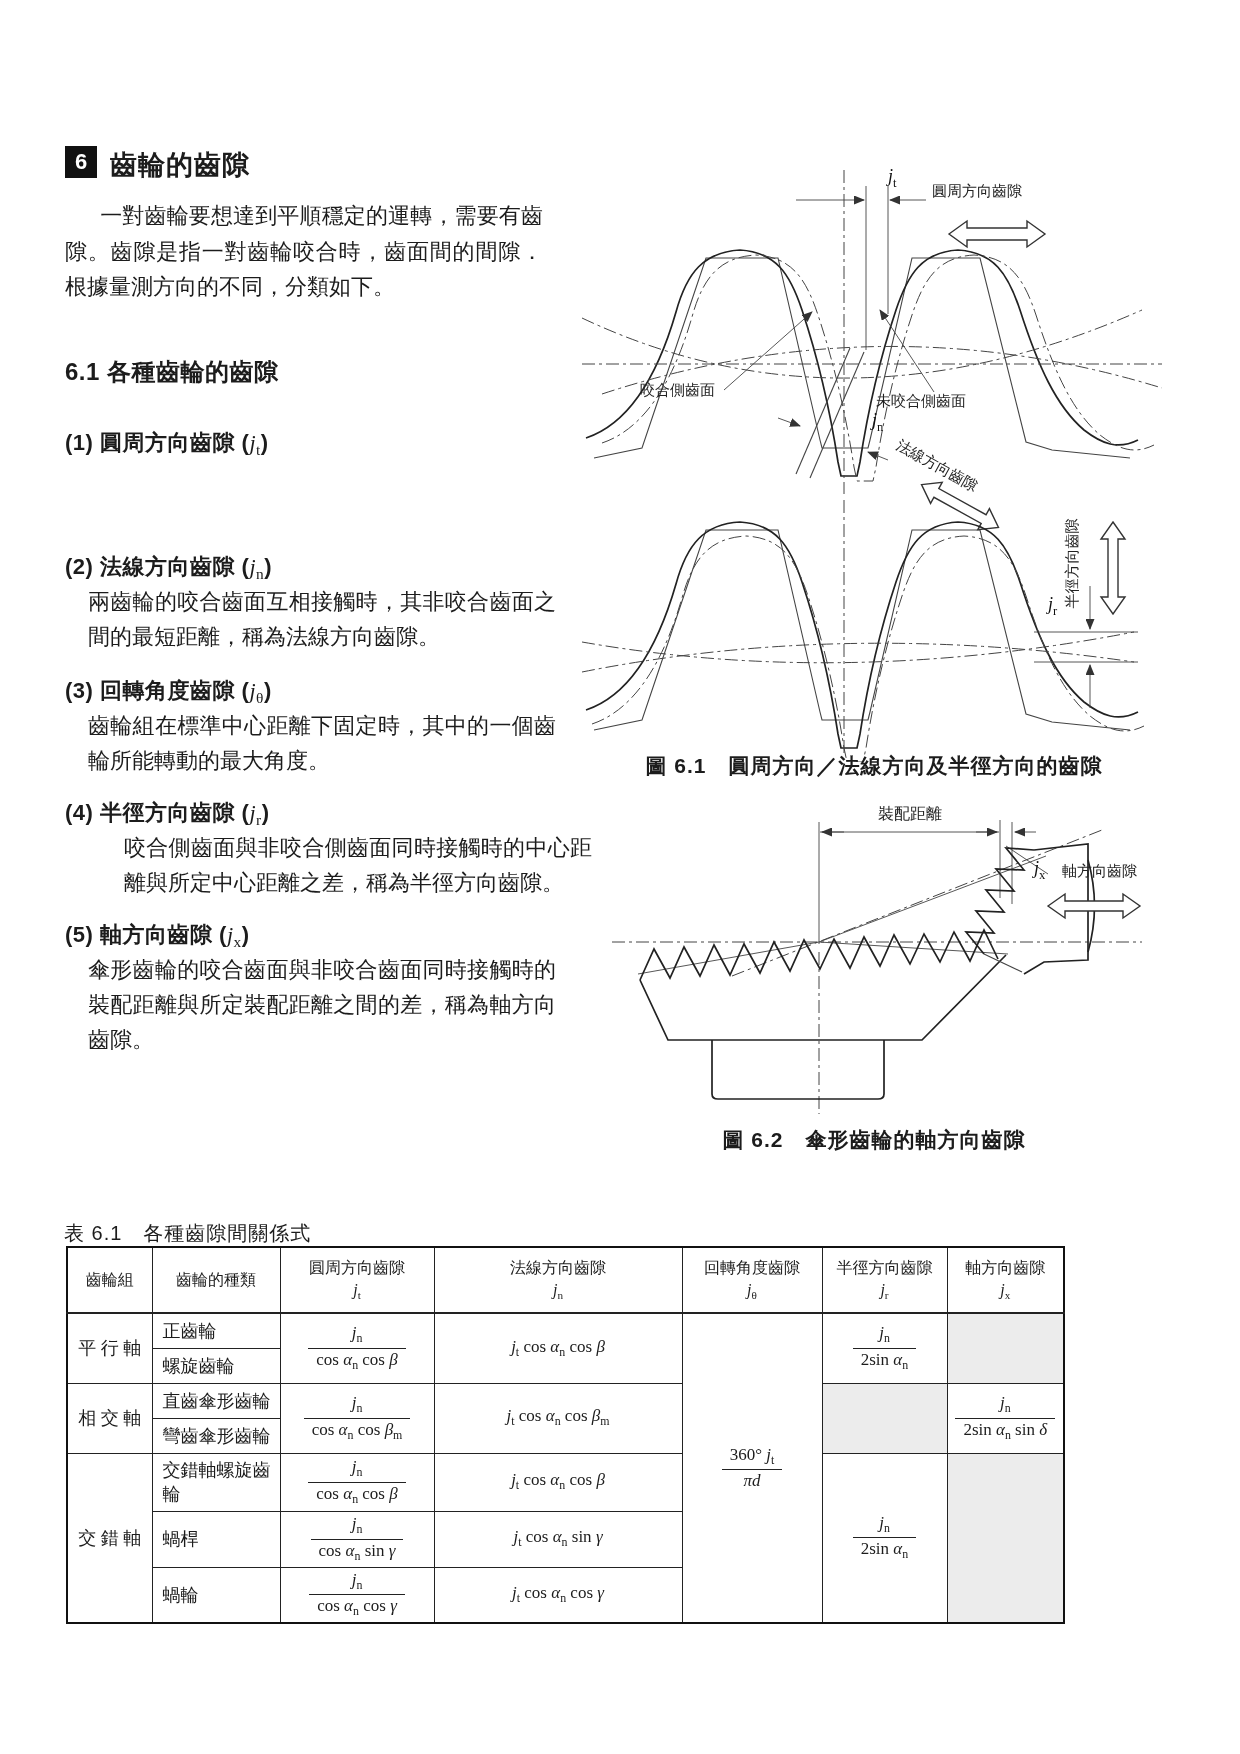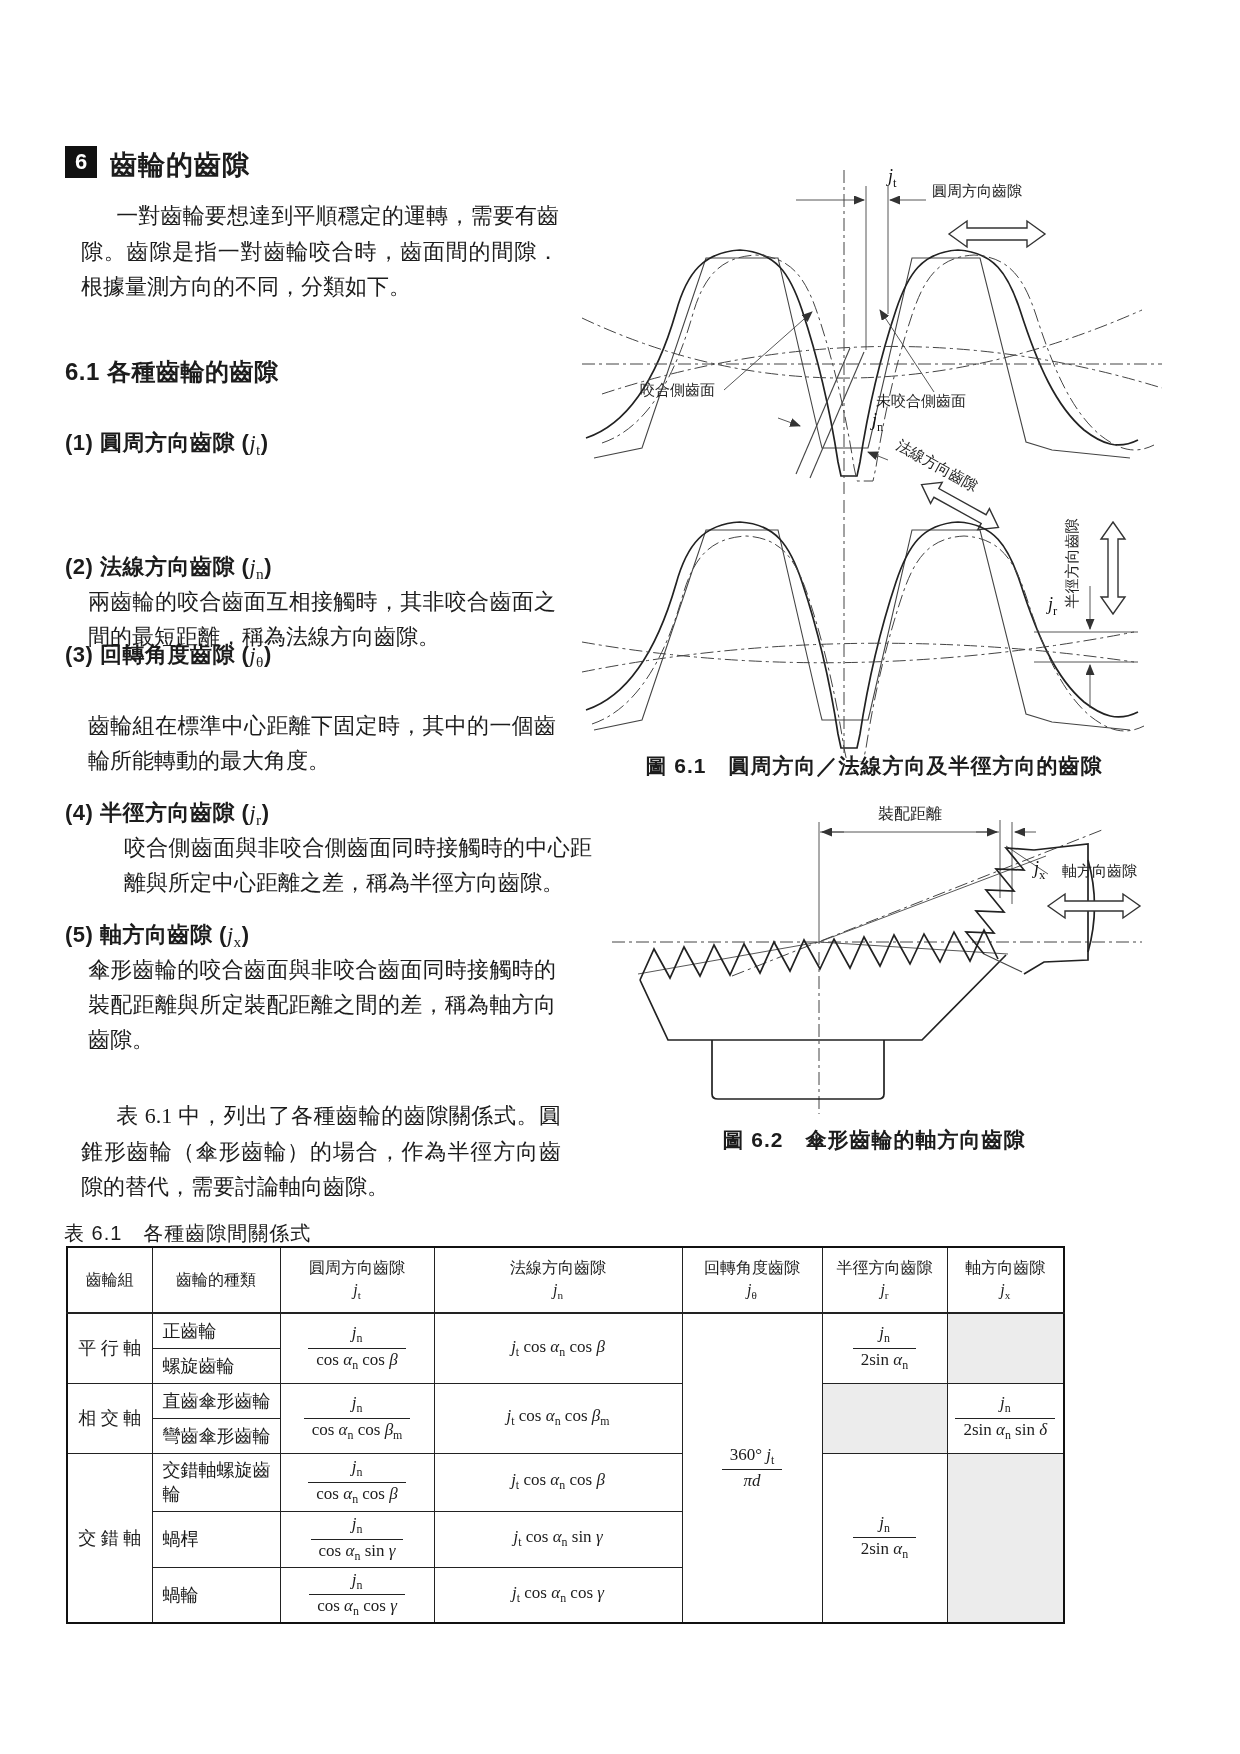--- a/index.html
+++ b/index.html
@@ -4,21 +4,21 @@
 <style>
   html,body{margin:0;padding:0;background:#9a9a9a;}
   .page{position:relative;width:1240px;height:1754px;background:#fff;margin:0 auto;
         font-family:"Liberation Sans",sans-serif;color:#1c1c1c;overflow:hidden;}
   .abs{position:absolute;}
   
   .sec-num{position:absolute;left:65px;top:146px;width:32px;height:32px;background:#111;
            color:#fff;font-size:22px;font-weight:bold;display:flex;align-items:center;justify-content:center;}
   .sec-title{position:absolute;left:110px;top:147px;font-size:27px;font-weight:bold;letter-spacing:1px;}
   .para{font-family:"Liberation Serif",serif;font-size:22px;line-height:1.62;text-align:justify;}
-  .indent{text-indent:1.6em;margin-left:16px;}
+  .indent{text-indent:1.6em;}
   .h2{font-size:24px;font-weight:bold;letter-spacing:0.5px;}
   .item-head{font-size:22px;font-weight:bold;letter-spacing:0.5px;}
   .item-head i, .item-head sub{font-family:"Liberation Serif",serif;font-weight:normal;}
   .item-body{font-family:"Liberation Serif",serif;font-size:22px;line-height:1.6;text-align:justify;}
   i{font-family:"Liberation Serif",serif;}
   sub{font-size:70%;}
   
   .figbox{position:absolute;}
   .figlabel{position:absolute;font-size:15px;color:#222;white-space:nowrap;}
   .figmath{position:absolute;font-family:"Liberation Serif",serif;font-size:18px;font-style:normal;white-space:nowrap;color:#111;}
@@ -57,30 +57,29 @@
 
   <div class="abs para indent" style="left:65px;top:198px;width:478px;">一對齒輪要想達到平順穩定的運轉，需要有齒隙。齒隙是指一對齒輪咬合時，齒面間的間隙．根據量測方向的不同，分類如下。</div>
 
   <div class="abs h2" style="left:65px;top:356px;">6.1 各種齒輪的齒隙</div>
 
   <div class="abs item-head" style="left:65px;top:428px;">(1) 圓周方向齒隙 (<i>j</i><sub>t</sub>)</div>
 
   <div class="abs item-head" style="left:65px;top:552px;">(2) 法線方向齒隙 (<i>j</i><sub>n</sub>)</div>
   <div class="abs item-body" style="left:88px;top:584px;width:468px;">兩齒輪的咬合齒面互相接觸時，其非咬合齒面之間的最短距離，稱為法線方向齒隙。</div>
 
-  <div class="abs item-head" style="left:65px;top:640px;">(3) 回轉角度齒隙 (<i>j</i><sub>θ</sub>)</div>
+  <div class="abs item-head" style="left:65px;top:676px;">(3) 回轉角度齒隙 (<i>j</i><sub>θ</sub>)</div>
   <div class="abs item-body" style="left:88px;top:708px;width:468px;">齒輪組在標準中心距離下固定時，其中的一個齒輪所能轉動的最大角度。</div>
 
   <div class="abs item-head" style="left:65px;top:798px;">(4) 半徑方向齒隙 (<i>j</i><sub>r</sub>)</div>
   <div class="abs item-body" style="left:88px;top:830px;width:468px;margin-left:36px;">咬合側齒面與非咬合側齒面同時接觸時的中心距離與所定中心距離之差，稱為半徑方向齒隙。</div>
 
   <div class="abs item-head" style="left:65px;top:920px;">(5) 軸方向齒隙 (<i>j</i><sub>x</sub>)</div>
   <div class="abs item-body" style="left:88px;top:952px;width:468px;">傘形齒輪的咬合齒面與非咬合齒面同時接觸時的裝配距離與所定裝配距離之間的差，稱為軸方向齒隙。</div>
 
-  <div class="abs para indent" style="left:65px;top:1098px;width:480px;">表 6.1 中，列出了各種齒輪的齒隙關係式。圓錐形齒輪（傘形齒輪）的場合，作為半徑方向齒隙的替代，需要討論軸向齒隙。</div>
 
   <div class="figbox" style="left:582px;top:142px;width:584px;height:620px;">
     <svg width="584" height="620" viewBox="0 0 584 620">
       <defs>
         <marker id="ar1" markerWidth="11" markerHeight="9" refX="10" refY="4.5" orient="auto" markerUnits="userSpaceOnUse">
           <path d="M0,0 L11,4.5 L0,9 z" fill="#333"></path>
         </marker>
       </defs>
 
       <path class="s1" d="M12,316 L60,306 L124,116 L196,116 L238,298 L240,306 L286,306 L288,298 L330,116 L398,116 L444,300 L470,308 L548,316"></path>

